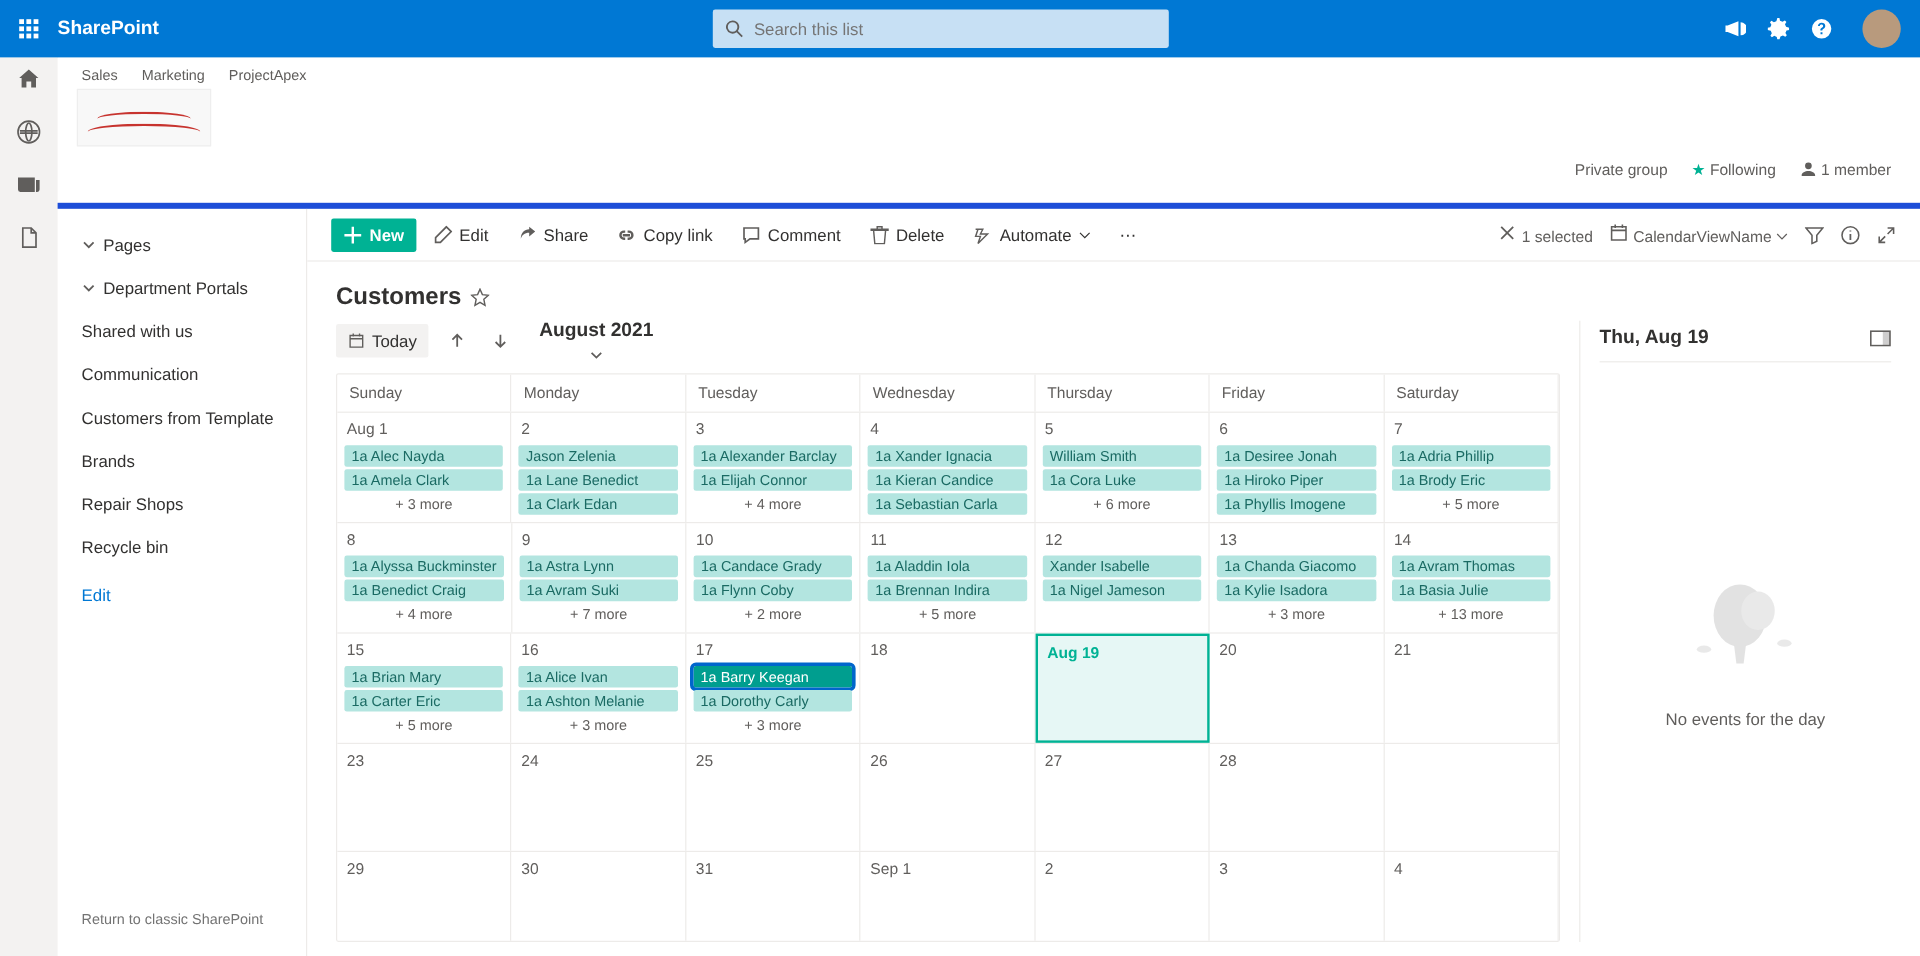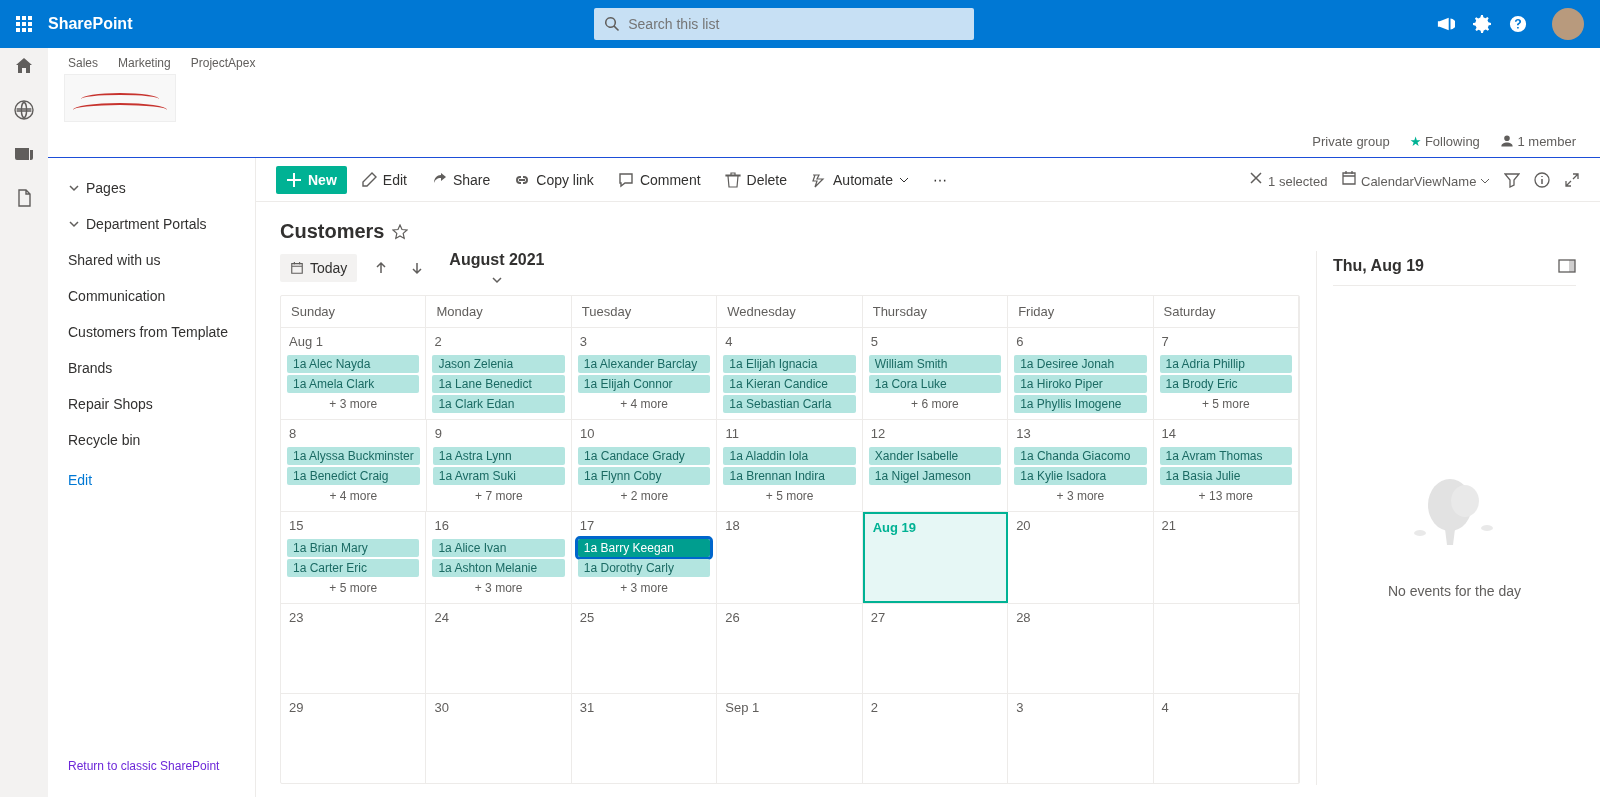--- a/index.html
+++ b/index.html
@@ -12,33 +12,33 @@
 .suite-center { flex: 1; display: flex; justify-content: center; }
 .search-box { width: 380px; height: 32px; background: #c7e0f4; border-radius: 2px; display: flex; align-items: center; padding: 0 10px; gap: 8px; }
 .search-box input { border: none; background: transparent; flex: 1; outline: none; font-size: 14px; color: #605e5c; }
 .suite-right { display: flex; align-items: center; gap: 16px; margin-right: 8px; }
 .suite-icon { width: 20px; height: 20px; display: flex; align-items: center; justify-content: center; cursor: pointer; }
 .avatar { width: 32px; height: 32px; border-radius: 50%; background: #b89a7d; margin-left: 8px; }
 .app-body { display: flex; height: calc(100vh - 48px); }
 .app-rail { width: 48px; background: #f3f2f1; display: flex; flex-direction: column; align-items: center; padding-top: 8px; gap: 24px; }
 .rail-icon { width: 20px; height: 20px; color: #605e5c; }
 .hub { flex: 1; background: #fff; display: flex; flex-direction: column; }
-.hub-header { padding: 8px 16px 0 16px; border-bottom: 1px solid #1d4ed8; }
+.hub-header { padding: 8px 16px 12px 16px; border-bottom: 5px solid #1d4ed8; }
 .breadcrumbs { display: flex; gap: 20px; font-size: 12px; color: #605e5c; padding-left: 4px; }
 .site-logo { width: 112px; height: 48px; background: #f8f8f8; margin-top: 4px; margin-bottom: 8px; position: relative; border: 1px solid #eee; }
 .site-logo::before { content: ""; position: absolute; left: 8px; right: 8px; top: 28px; height: 12px; border-top: 2px solid #c7332e; border-radius: 60% 60% 0 0; }
 .site-logo::after { content: ""; position: absolute; left: 16px; right: 16px; top: 18px; height: 10px; border-top: 2px solid #c7332e; border-radius: 60% 60% 0 0; }
 .hub-meta { display: flex; justify-content: flex-end; gap: 20px; align-items: center; padding: 4px 8px 8px 0; font-size: 13px; color: #605e5c; }
 .star { color: #00b294; }
 .content { flex: 1; display: flex; overflow: hidden; }
 .left-nav { width: 208px; border-right: 1px solid #edebe9; padding: 12px 0; display: flex; flex-direction: column; }
 .left-nav-item { padding: 10px 20px; font-size: 14px; color: #323130; cursor: pointer; display: flex; align-items: center; gap: 6px; }
 .left-nav-item.link { color: #0078d4; padding-top: 14px; }
 .chevron { width: 12px; height: 12px; }
-.classic-link { margin-top: auto; font-size: 12px; color: #6d28d9; padding: 12px 20px; }
+.classic-link { margin-top: auto; font-size: 12px; color: #737373; padding: 12px 20px; }
 .main { flex: 1; display: flex; flex-direction: column; overflow: hidden; }
 .cmd-bar { display: flex; align-items: center; height: 44px; padding: 0 20px; border-bottom: 1px solid #edebe9; gap: 4px; }
 .cmd-item { display: flex; align-items: center; gap: 6px; padding: 6px 10px; cursor: pointer; font-size: 14px; color: #323130; border-radius: 2px; }
 .cmd-item.new { background: #00b294; color: #fff; font-weight: 600; }
 .cmd-item .ic { width: 16px; height: 16px; color: #605e5c; }
 .cmd-item.new .ic { color: #fff; }
 .cmd-spacer { flex: 1; }
 .cmd-right { display: flex; align-items: center; gap: 14px; font-size: 13px; color: #605e5c; }
 .cmd-right .ic { width: 16px; height: 16px; }
 .list-title-row { padding: 18px 24px 8px; display: flex; align-items: center; gap: 8px; }
@@ -311,21 +311,21 @@
                       <div class="event">1a Clark Edan</div>
                     </div>
                     <div class="day-cell">
                       <div class="day-num">3</div>
                       <div class="event">1a Alexander Barclay</div>
                       <div class="event">1a Elijah Connor</div>
                       <div class="more">+ 4 more</div>
                     </div>
                     <div class="day-cell">
                       <div class="day-num">4</div>
-                      <div class="event">1a Elijah Ignacia</div>
+                      <div class="event">1a Xander Ignacia</div>
                       <div class="event">1a Kieran Candice</div>
                       <div class="event">1a Sebastian Carla</div>
                     </div>
                     <div class="day-cell">
                       <div class="day-num">5</div>
                       <div class="event noprefix">William Smith</div>
                       <div class="event">1a Cora Luke</div>
                       <div class="more">+ 6 more</div>
                     </div>
                     <div class="day-cell">

